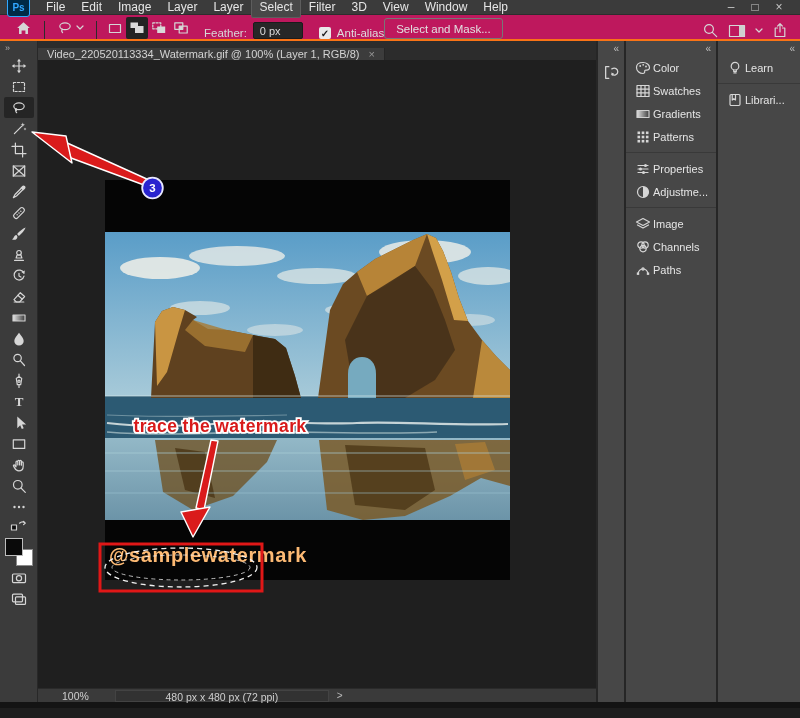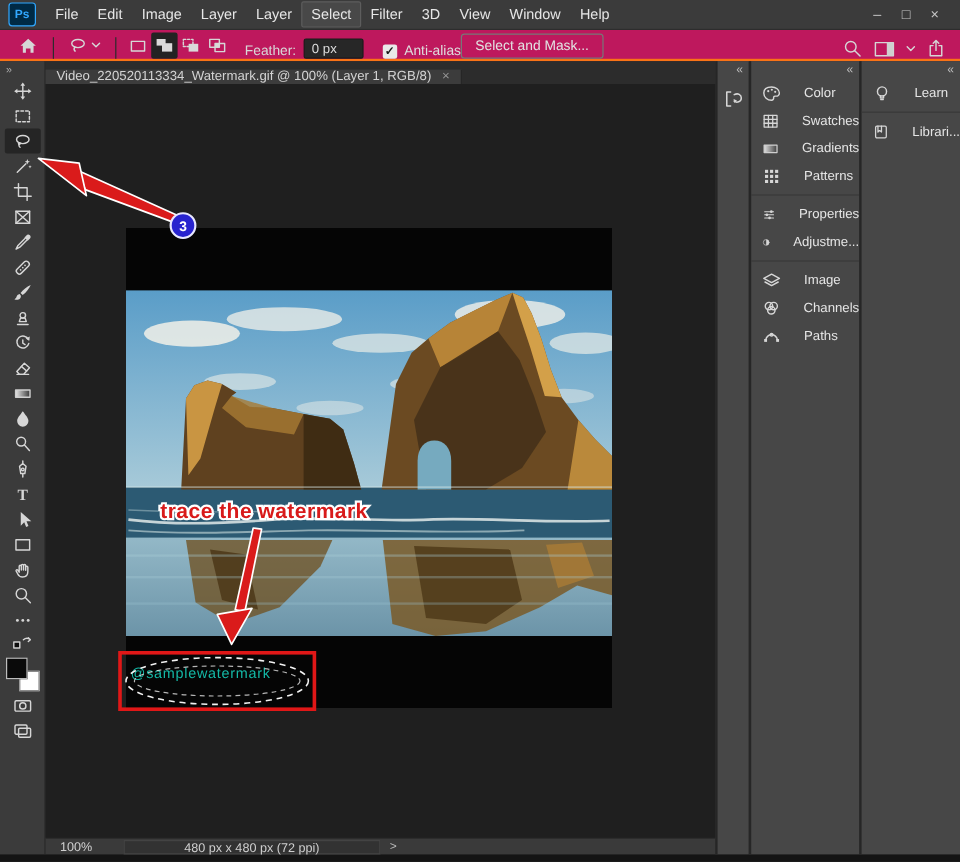--- a/index.html
+++ b/index.html
@@ -1,20 +1,20 @@
 <!DOCTYPE html>
 <html><head>
 <meta charset="utf-8">
 <style>
   html,body{margin:0;padding:0;background:#1e1e1e}
   .app{position:relative;width:800px;height:718px;overflow:hidden;background:#1e1e1e;
        font-family:"Liberation Sans",sans-serif;color:#e0e0e0;-webkit-font-smoothing:antialiased}
   svg.ic{stroke:#d6d6d6;fill:none;stroke-width:1.2;stroke-linecap:round;stroke-linejoin:round;display:block}
   
-  .menubar{height:25px;background:#3b3b3b;border-bottom:1px solid #2d2d2d;display:flex;align-items:center;box-sizing:border-box}
+  .menubar{height:15px;background:#3b3b3b;border-bottom:1px solid #2d2d2d;display:flex;align-items:center;box-sizing:border-box}
   .ps-logo{width:21px;height:18px;margin:0 8px 0 7px;background:#002a45;border:1px solid #31a8ff;border-radius:3px;
            color:#31a8ff;font-size:10px;font-weight:bold;display:flex;align-items:center;justify-content:center}
   .menu-item{font-size:12px;color:#e6e6e6;padding:3px 7px;border:1px solid transparent;border-radius:2px}
   .menu-item.active{background:#484848;border-color:#5d5d5d}
   .win-controls{margin-left:auto;display:flex;gap:6px;padding-right:12px}
   .win-btn{width:18px;text-align:center;color:#c6c6c6;font-size:12px;line-height:18px}
   
   .optionsbar{height:26px;background:#be185d;border-bottom:2px solid #f97316;display:flex;align-items:flex-end;box-sizing:border-box}
   .opt-btn{height:22px;display:flex;align-items:center;justify-content:center;padding:0 5px;border-radius:2px}
   .opt-sep{width:1px;height:18px;background:#2c2c2c;margin:0 7px}
@@ -40,34 +40,34 @@
   .swatch-bg{position:absolute;right:1px;bottom:1px;width:15px;height:15px;background:#fff;border:1px solid #8a8a8a}
   .swatch-fg{position:absolute;left:1px;top:1px;width:16px;height:16px;background:#0a0a0a;border:1px solid #bdbdbd}
   
   .canvas-col{flex:1;display:flex;flex-direction:column;min-width:0}
   .tabbar{height:19px;background:#2c2c2c;display:flex;align-items:flex-end}
   .tab{background:#3c3c3c;display:flex;align-items:center;gap:9px;padding:0 9px;border-right:1px solid #262626}
   .tab-title{font-size:11px;color:#d3d3d3;white-space:nowrap}
   .tab-close{color:#979797;font-size:11px}
   .canvas{flex:1;background:#1f1f1f;position:relative;overflow:hidden}
   .document{position:absolute;left:67px;top:120px;width:405px;height:400px;background:#050505}
-  .watermark{position:absolute;left:4px;top:364px;font-size:12px;font-weight:normal;color:#14b8a6;letter-spacing:.6px}
+  .watermark{position:absolute;left:4px;top:364px;font-size:20px;font-weight:bold;color:#fdba74;letter-spacing:.6px}
   .statusbar{height:14px;background:#3a3a3a;border-top:1px solid #2a2a2a;display:flex;align-items:center;
              font-size:10.5px;color:#cfcfcf;box-sizing:border-box}
-  .status-zoom{margin-left:12px}
+  .status-zoom{margin-left:24px}
   .status-size{margin-left:26px;width:214px;height:12px;line-height:12px;text-align:center;background:#323232;border:1px solid #434343;box-sizing:border-box}
   .status-chevron{margin-left:8px;color:#bbb;font-size:10px}
   
   .panels{display:flex}
   .panel-col{background:#474747;border-left:2px solid #262626;box-sizing:border-box;display:flex;flex-direction:column}
   .panel-strip{width:28px}
   .panel-main{width:92px}
   .panel-right{width:84px}
   .panel-header{height:15px;display:flex;justify-content:flex-end;align-items:center;padding-right:5px;color:#bdbdbd;font-size:10px}
-  .p-item{height:23px;display:flex;align-items:center;gap:19px;padding-left:9px;flex:0 0 auto}
+  .p-item{height:23px;display:flex;align-items:center;gap:2px;padding-left:9px;flex:0 0 auto}
   .p-label{font-size:11px;color:#e5e5e5;white-space:nowrap}
   .p-div{height:1px;background:#393939;margin:4px 0;flex:0 0 auto}
   .strip-icon{margin:8px auto 0}
   .app-footer{height:6px;background:#141414}
   
   .annot{position:absolute;left:0;top:0;z-index:60;pointer-events:none}
 </style>
 </head>
 <body>
 

